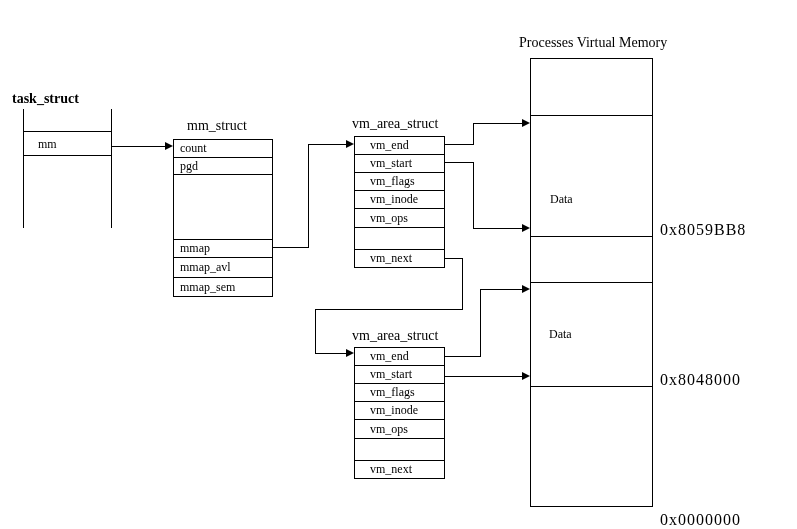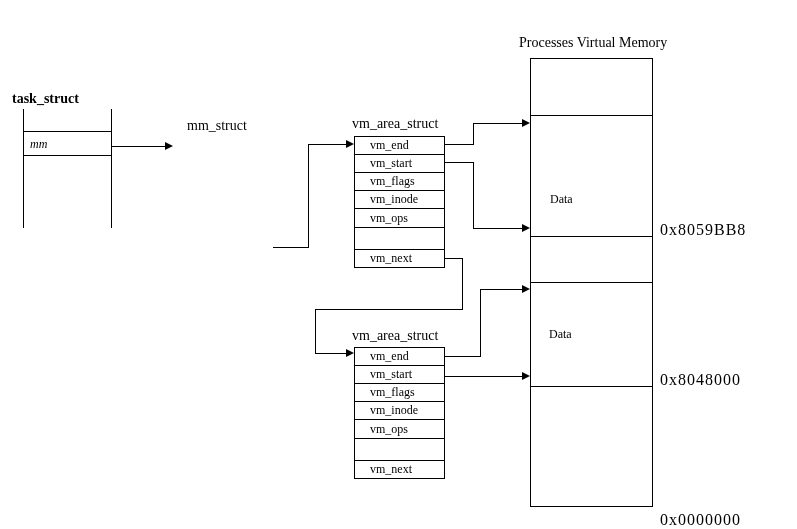--- a/index.html
+++ b/index.html
@@ -65,23 +65,31 @@
 <body>
 
 <div id="canvas">
 
   <div class="title" style="left:12px; top:91px;font-weight:bold;">task_struct</div>
 
   <div class="line" style="left:23px; top:109px; width:1px; height:119px;"></div>
   <div class="line" style="left:111px; top:109px; width:1px; height:119px;"></div>
   <div class="line" style="left:23px; top:131px; width:89px; height:1px;"></div>
   <div class="line" style="left:23px; top:155px; width:89px; height:1px;"></div>
-  <div class="mem-label" style="left:30px; top:137px;font-style:italic;">mm</div>
+  <div class="mem-label" style="left:38px; top:137px;">mm</div>
 
   <div class="title" style="left:187px; top:118px;">mm_struct</div>
+  <div class="struct-box" style="left:173px; top:139px; width:100px; height:158px;">
+    <div class="row pad5" style="height:17px;">count</div>
+    <div class="row pad5" style="height:17px;">pgd</div>
+    <div class="row pad5" style="height:65px;"></div>
+    <div class="row pad5" style="height:18px;">mmap</div>
+    <div class="row pad5" style="height:20px;">mmap_avl</div>
+    <div class="row pad5" style="flex:1;">mmap_sem</div>
+  </div>
 
   <div class="title" style="left:352px; top:116px;">vm_area_struct</div>
   <div class="struct-box" style="left:354px; top:136px; width:91px; height:132px;">
     <div class="row pad15" style="height:17px;">vm_end</div>
     <div class="row pad15" style="height:18px;">vm_start</div>
     <div class="row pad15" style="height:18px;">vm_flags</div>
     <div class="row pad15" style="height:18px;">vm_inode</div>
     <div class="row pad15" style="height:19px;">vm_ops</div>
     <div class="row pad15" style="height:22px;"></div>
     <div class="row pad15" style="flex:1;">vm_next</div>

